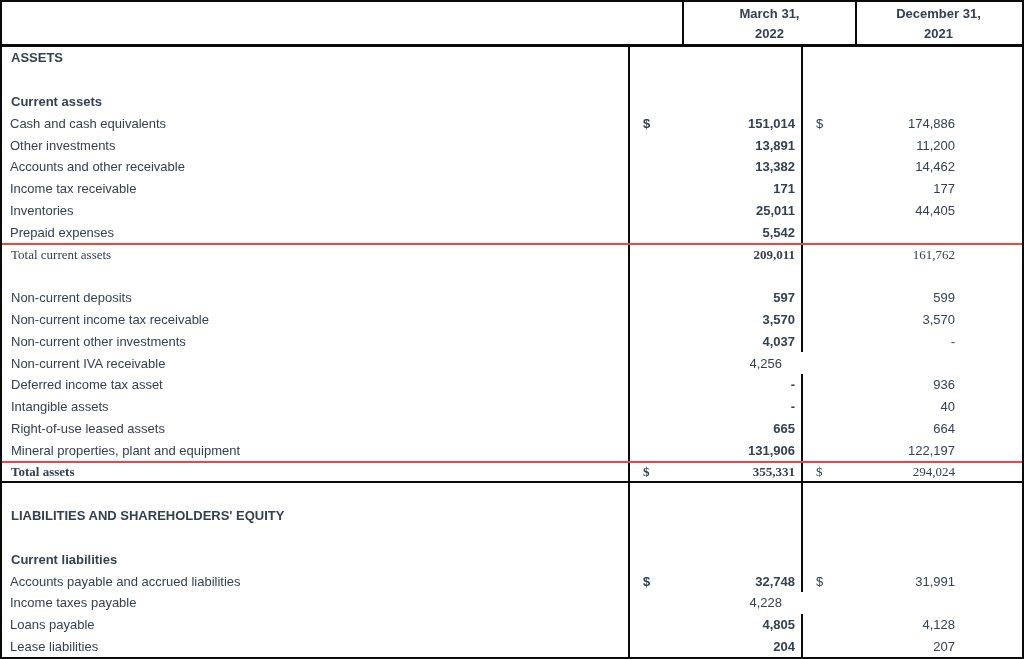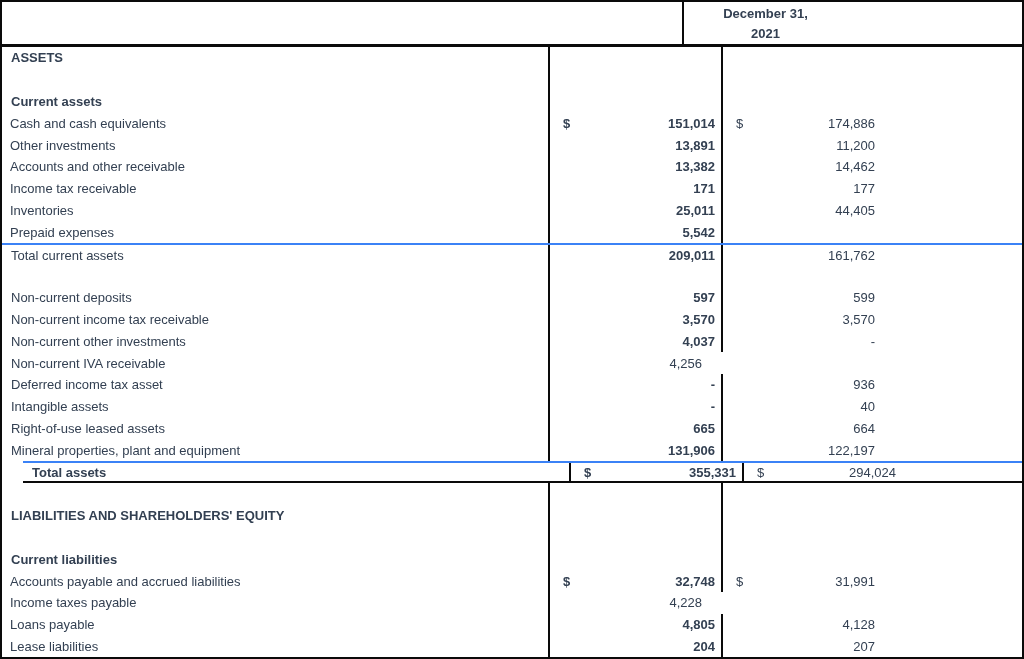--- a/index.html
+++ b/index.html
@@ -42,25 +42,25 @@
   }
   .hdr-col.c1 { width: 173px; border-right: 2px solid #0a0a0a; }
   .hdr-col.c2 { width: 163px; }
 
   .row {
     display: flex;
     height: 21.8px;
     box-sizing: border-box;
     align-items: center;
   }
-  .row.bt { border-top: 2px solid #3b82f6; }
-  .row.bb { border-bottom: 2px solid #0a0a0a; margin-left: 21px; }
+  .row.bt { border-top: 2px solid #ef4444; font-family: Liberation Serif, serif; }
+  .row.bb { border-bottom: 2px solid #0a0a0a; }
 
   .c-label {
-    width: 548px;
+    width: 628px;
     align-self: stretch;
     box-sizing: border-box;
     border-right: 2px solid #0a0a0a;
     display: flex;
     align-items: center;
     padding-left: 9px;
     overflow: hidden;
     white-space: nowrap;
   }
   .c-label.indent { padding-left: 8px; }
@@ -86,20 +86,24 @@
   .c-v1 .num { padding-right: 6px; }
   .c-v2 .num { padding-right: 11px; }
 </style>
 </head>
 <body>
 
 <div id="sheet">
 
   <div class="hdr-row">
     <div class="hdr-label"></div>
+    <div class="hdr-col c1">
+      <span>March 31,</span>
+      <span>2022</span>
+    </div>
     <div class="hdr-col c2">
       <span>December 31,</span>
       <span>2021</span>
     </div>
   </div>
 
   <div id="rows">
       <div class="row section">
         <div class="c-label">ASSETS</div>
         <div class="c-v1"></div>

